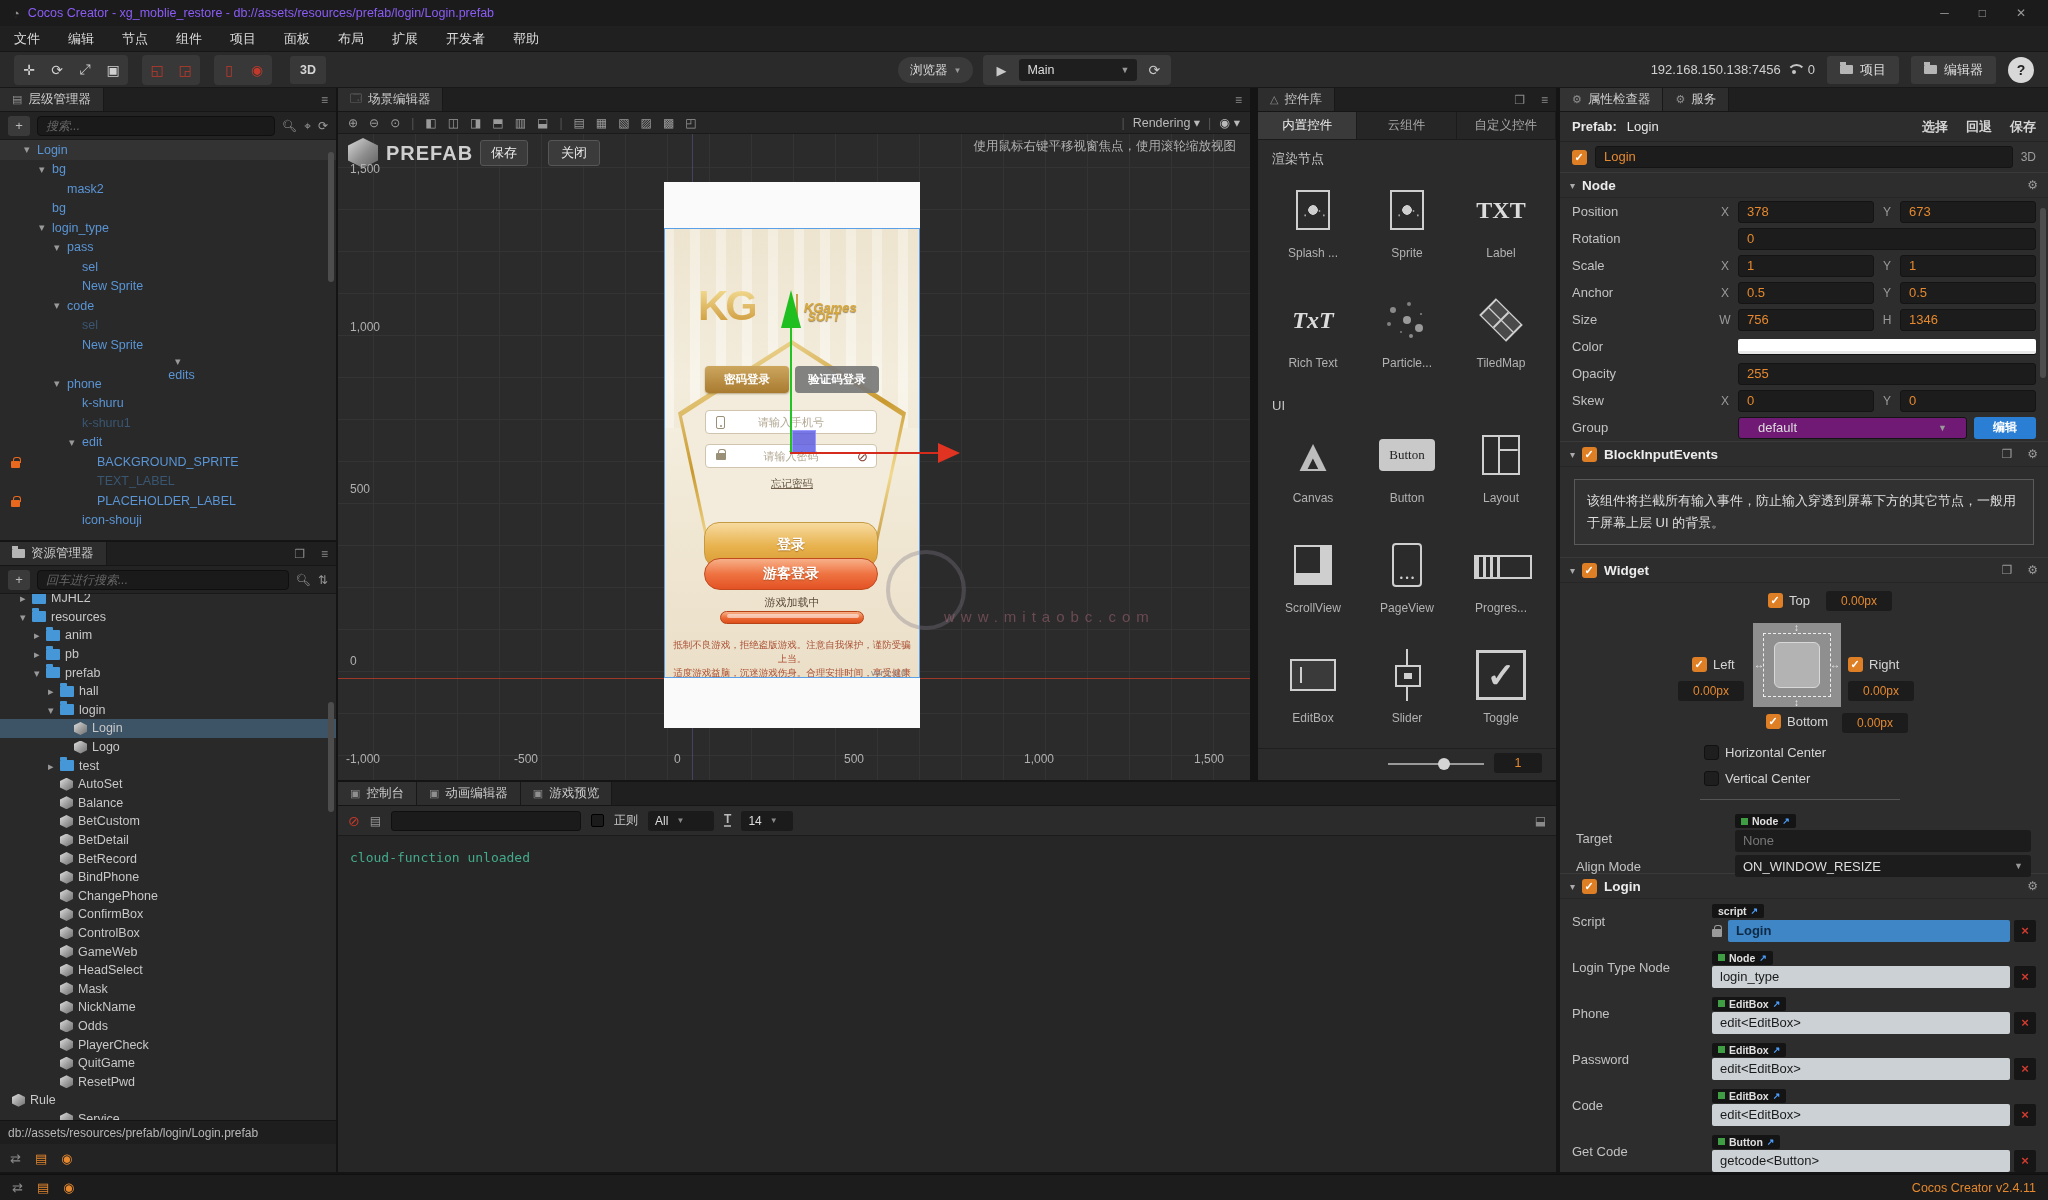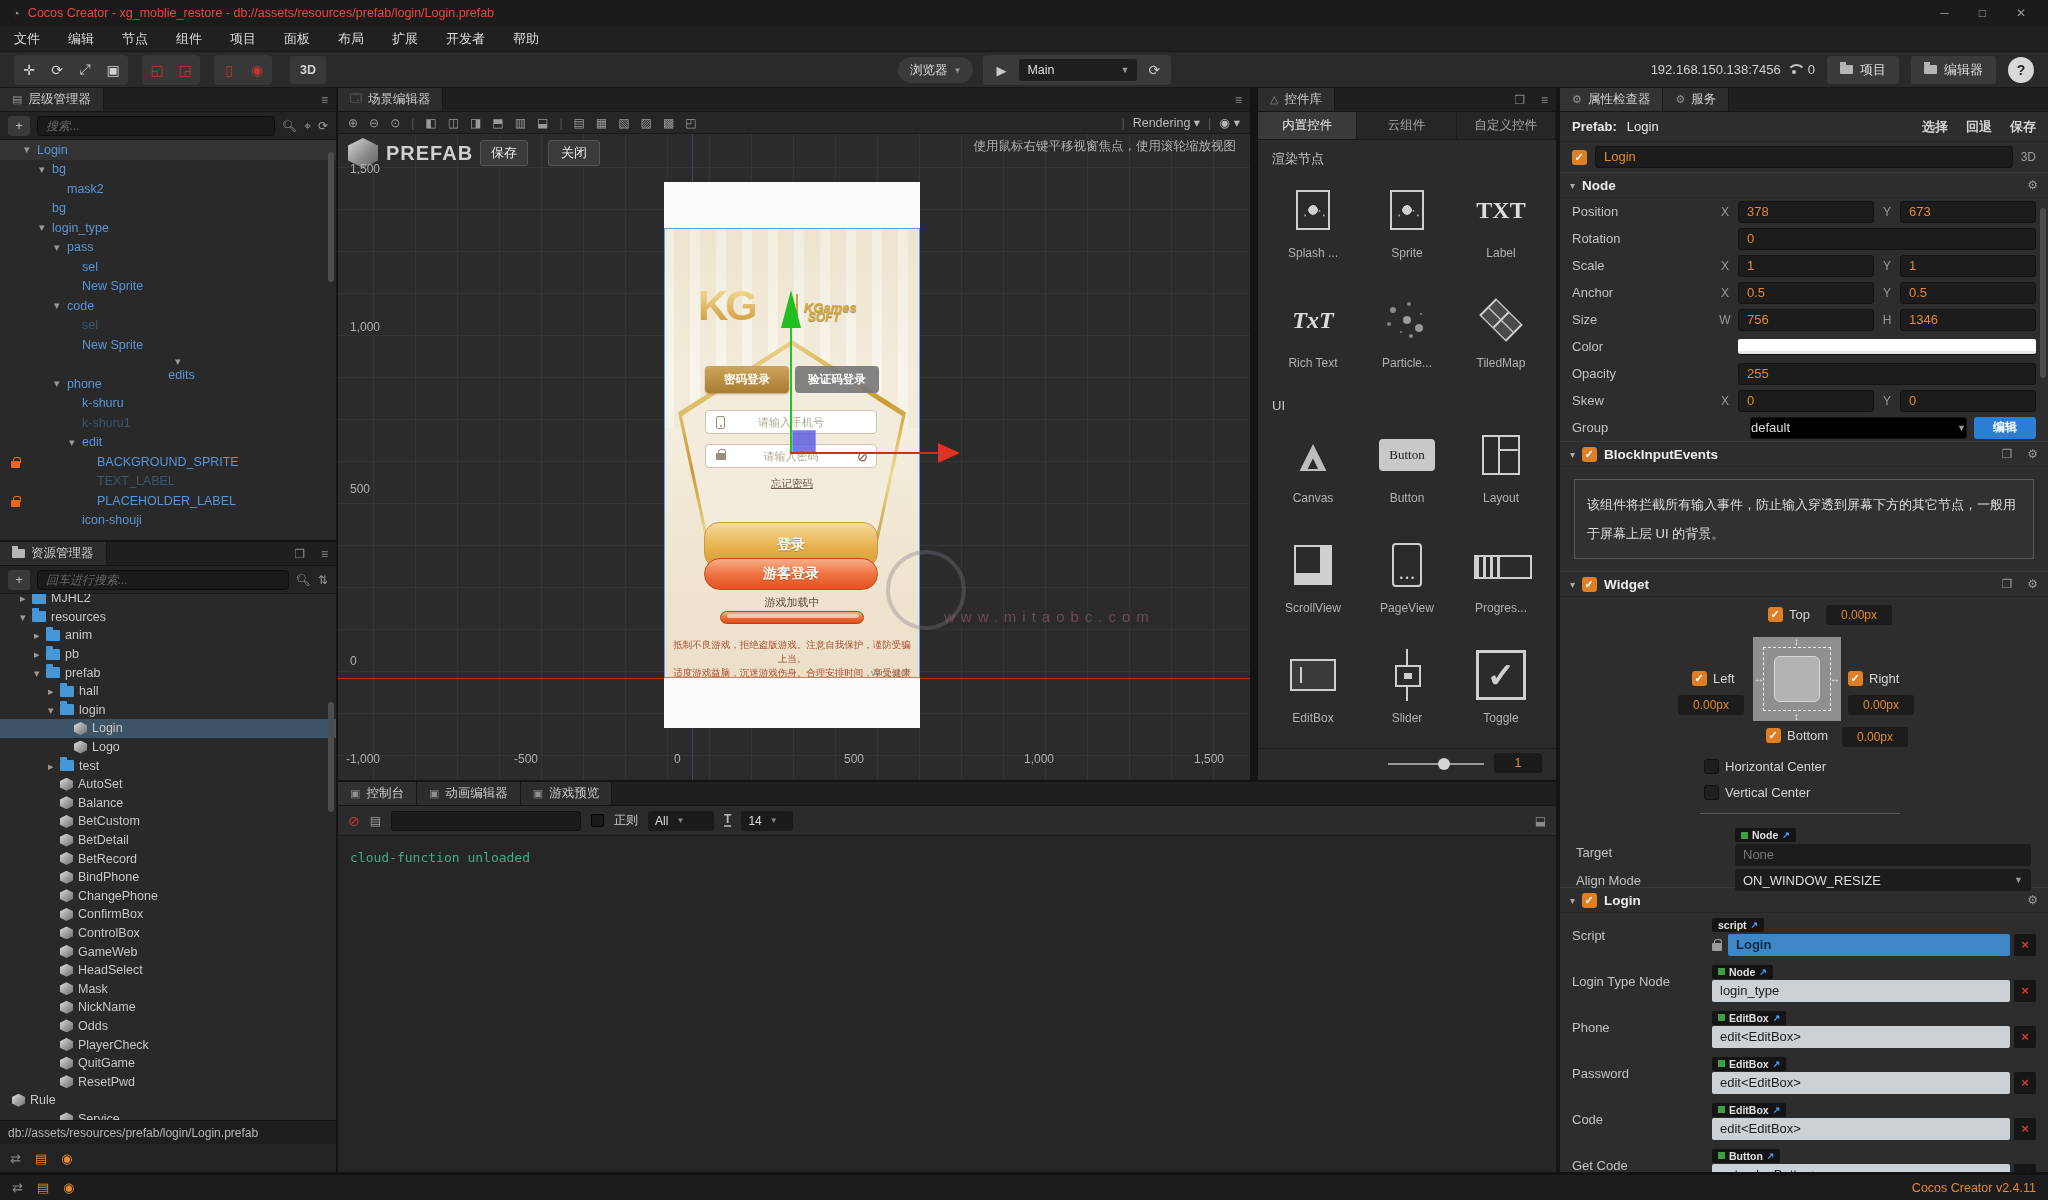--- a/index.html
+++ b/index.html
@@ -4,21 +4,21 @@
 <style>
   * { margin:0; padding:0; box-sizing:border-box; }
   html,body { width:2048px; height:1200px; }
   body { position:relative; overflow:hidden; background:#141414;
          font-family:"Liberation Sans", sans-serif; color:#ccc; -webkit-font-smoothing:antialiased; }
 
   
   #titlebar { position:absolute; left:0; top:0; width:2048px; height:26px; background:#1b1b1b;
               display:flex; align-items:center; padding:0 12px; gap:8px; }
   #titlebar .appico { color:#8f8f8f; font-size:13px; }
-  #titlebar .ttl { color:#ef4444; font-size:12.5px; }
+  #titlebar .ttl { color:#8b5cf6; font-size:12.5px; }
   #titlebar .wctl { margin-left:auto; display:flex; gap:30px; color:#9a9a9a; font-size:12px; padding-right:10px; }
 
   #menubar { position:absolute; left:0; top:26px; width:2048px; height:26px; background:#202020;
              border-bottom:1px solid #161616; display:flex; align-items:center; padding-left:14px; gap:28px; }
   .menu-item { color:#dcdcdc; font-size:13px; }
 
   #maintoolbar { position:absolute; left:0; top:52px; width:2048px; height:36px; background:#2a2a2a;
                  border-bottom:1px solid #181818; display:flex; align-items:center; }
   .tgroup { display:flex; background:#383838; border-radius:4px; padding:2px; gap:2px; margin-left:14px; }
   .ticn { width:26px; height:26px; border-radius:3px; display:flex; align-items:center; justify-content:center;
@@ -276,27 +276,27 @@
           border-bottom:1px solid #262626; }
   .sech .tri { color:#aaa; font-size:10px; }
   .sech .title { font-weight:bold; color:#ececec; font-size:13.5px; flex:1; }
   .sech .hicon { color:#9a9a9a; font-size:12px; margin-left:8px; }
   .irow { display:flex; align-items:center; height:27px; padding:0 12px; gap:7px; }
   .ilabel { width:140px; flex:none; color:#c2c2c2; font-size:13px; }
   .axis { color:#9a9a9a; font-size:12px; width:12px; text-align:center; flex:none; }
   .irow .fld { flex:1; }
   .swatch { flex:1; height:15px; background:#fff; border-radius:2px; border-bottom:3px solid #e8e8e8;
             box-shadow:0 1px 0 #111; }
-  .seldrop { flex:1; height:22px; background:#000000; border:1px solid #141414; border-radius:3px; color:#ddd;
-             font-size:13px; display:flex; align-items:center; padding:0 0;margin-left:12px; }
+  .seldrop { flex:1; height:22px; background:#701a75; border:1px solid #141414; border-radius:3px; color:#ddd;
+             font-size:13px; display:flex; align-items:center; padding:0 19px; }
   .seldrop .car { margin-left:auto; color:#999; font-size:9px; }
   .editbtn { width:62px; height:22px; background:#2a7fd4; border-radius:3px; color:#fff; font-weight:bold;
              font-size:12px; display:flex; align-items:center; justify-content:center; }
   .descbox { margin:12px 14px; border:1px solid #5a5a5a; background:#313131; color:#dedede; font-size:13px;
-             line-height:29px; padding:10px 12px; }
+             line-height:22px; padding:10px 12px; }
   
   #widgetbody { position:relative; height:290px; }
   .wchk { position:absolute; display:flex; align-items:center; gap:6px; color:#d5d5d5; font-size:13px; }
   .wfld { position:absolute; width:66px; height:20px; background:#1c1c1c; border-radius:3px; color:#e5882e;
           font-size:12px; text-align:center; line-height:20px; }
   #wdiag { position:absolute; left:193px; top:40px; width:88px; height:84px; background:#8f8f8f; }
   #wdiag .dash { position:absolute; inset:10px; border:1px dashed rgba(255,255,255,.85); }
   #wdiag .cbox { position:absolute; left:21px; top:19px; width:46px; height:46px; background:#b3b3b3;
                  border:1px solid #d8d8d8; border-radius:6px; }
   #wdiag .arr { position:absolute; color:#eee; font-size:10px; }

